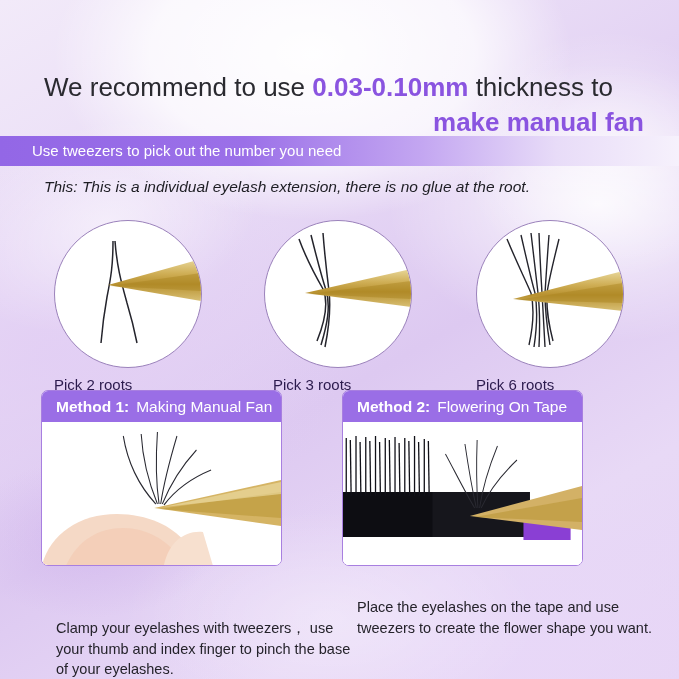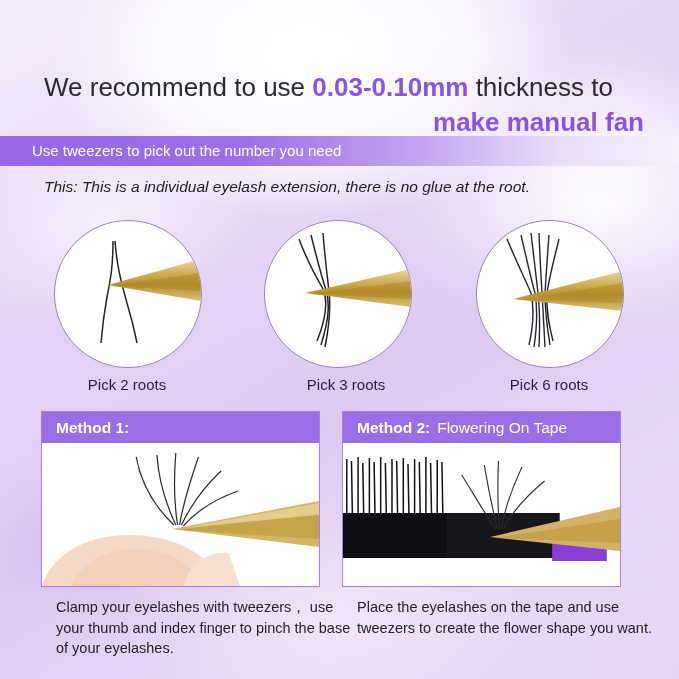--- a/index.html
+++ b/index.html
@@ -58,49 +58,49 @@
     position:absolute;width:146px;height:146px;border-radius:50%;
     background:#ffffff;border:1px solid #9b82bb;overflow:hidden;
   }
   .c1{left:54px;top:0;}
   .c2{left:264px;top:0;}
   .c3{left:476px;top:0;}
   .circ svg{display:block;width:146px;height:146px;}
 
   .caption-row{position:absolute;left:0;top:376px;width:679px;height:20px;}
   .cap{
-    position:absolute;width:146px;text-align:center;
+    position:absolute;width:146px;
     font-size:15px;color:#2b1a4d;
   }
   .cap1{left:54px;}
   .cap2{left:273px;}
   .cap3{left:476px;}
 
   .panel{
-    position:absolute;top:411px;width:279px;height:176px;
-    border:1px solid #a87fe0;border-radius:0;
+    position:absolute;top:390px;width:241px;height:176px;
+    border:1px solid #a87fe0;border-radius:7px;
     background:#ffffff;overflow:hidden;
     box-sizing:border-box;
   }
   .p1{left:41px;}
   .p2{left:342px;}
   .panel-head{
     height:31px;background:#9a6ee6;color:#ffffff;
     display:flex;align-items:center;padding-left:14px;
     font-size:15.5px;
   }
   .panel-head b{font-weight:bold;margin-right:7px;}
   .panel-body{height:143px;background:#ffffff;position:relative;overflow:hidden;}
   .panel-body svg{display:block;width:100%;height:100%;}
 
   .desc{
     position:absolute;top:597px;width:300px;
     font-size:14.5px;line-height:1.42;color:#25232b;
   }
-  .d1{left:56px;}
+  .d1{left:56px;margin-top:21px;}
   .d2{left:357px;}
 </style>
 </head>
 <body>
 
 <div class="page">
   <div class="swirl sw1"></div>
   <div class="swirl sw2"></div>
   <div class="swirl sw3"></div>
   <div class="swirl sw4"></div>
@@ -177,20 +177,21 @@
 
   <div class="caption-row">
     <div class="cap cap1">Pick 2 roots</div>
     <div class="cap cap2">Pick 3 roots</div>
     <div class="cap cap3">Pick 6 roots</div>
   </div>
 
   <div class="panel p1">
     <div class="panel-head">
       <b>Method 1:</b>
+      <span>Making Manual Fan</span>
     </div>
     <div class="panel-body">
       <svg viewBox="0 0 294 143" preserveAspectRatio="none">
         <rect x="0" y="0" width="294" height="143" fill="#ffffff"></rect>
         <path d="M0 143 C10 112,46 92,92 92 C130 92,160 104,176 120 L176 143 Z" fill="#f5d9c6"></path>
         <path d="M30 143 C44 118,70 106,100 106 C128 106,152 118,166 132 L166 143 Z" fill="#f3cdb6" opacity="0.85"></path>
         <path d="M150 143 C156 120,176 108,198 110 L210 143 Z" fill="#f7e0cf"></path>
         <g stroke="#2a2a32" fill="none" stroke-width="1.3">
           <path d="M140 82 C122 66,106 44,100 14"></path>
           <path d="M142 82 C132 62,124 40,122 12"></path>

